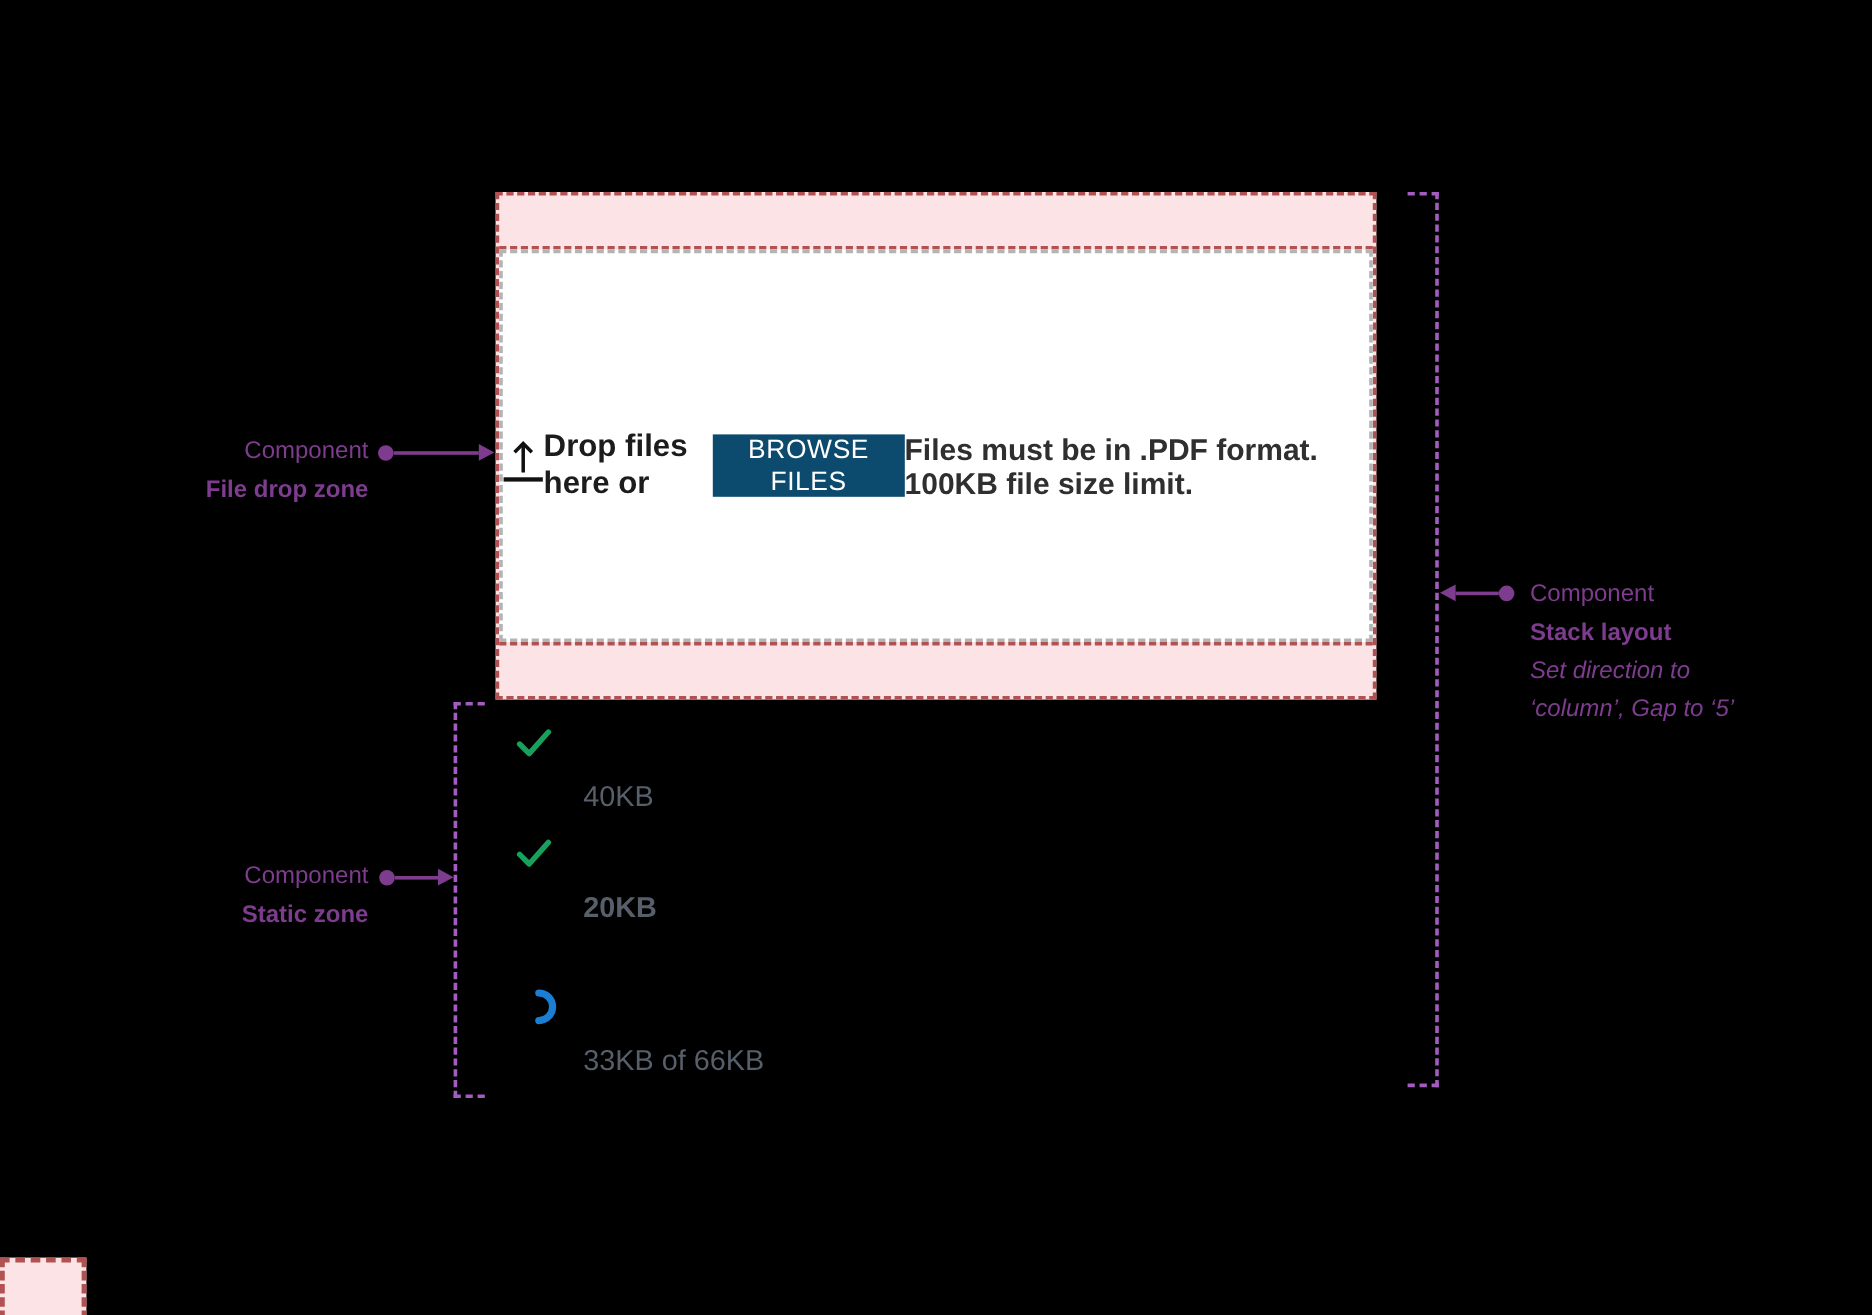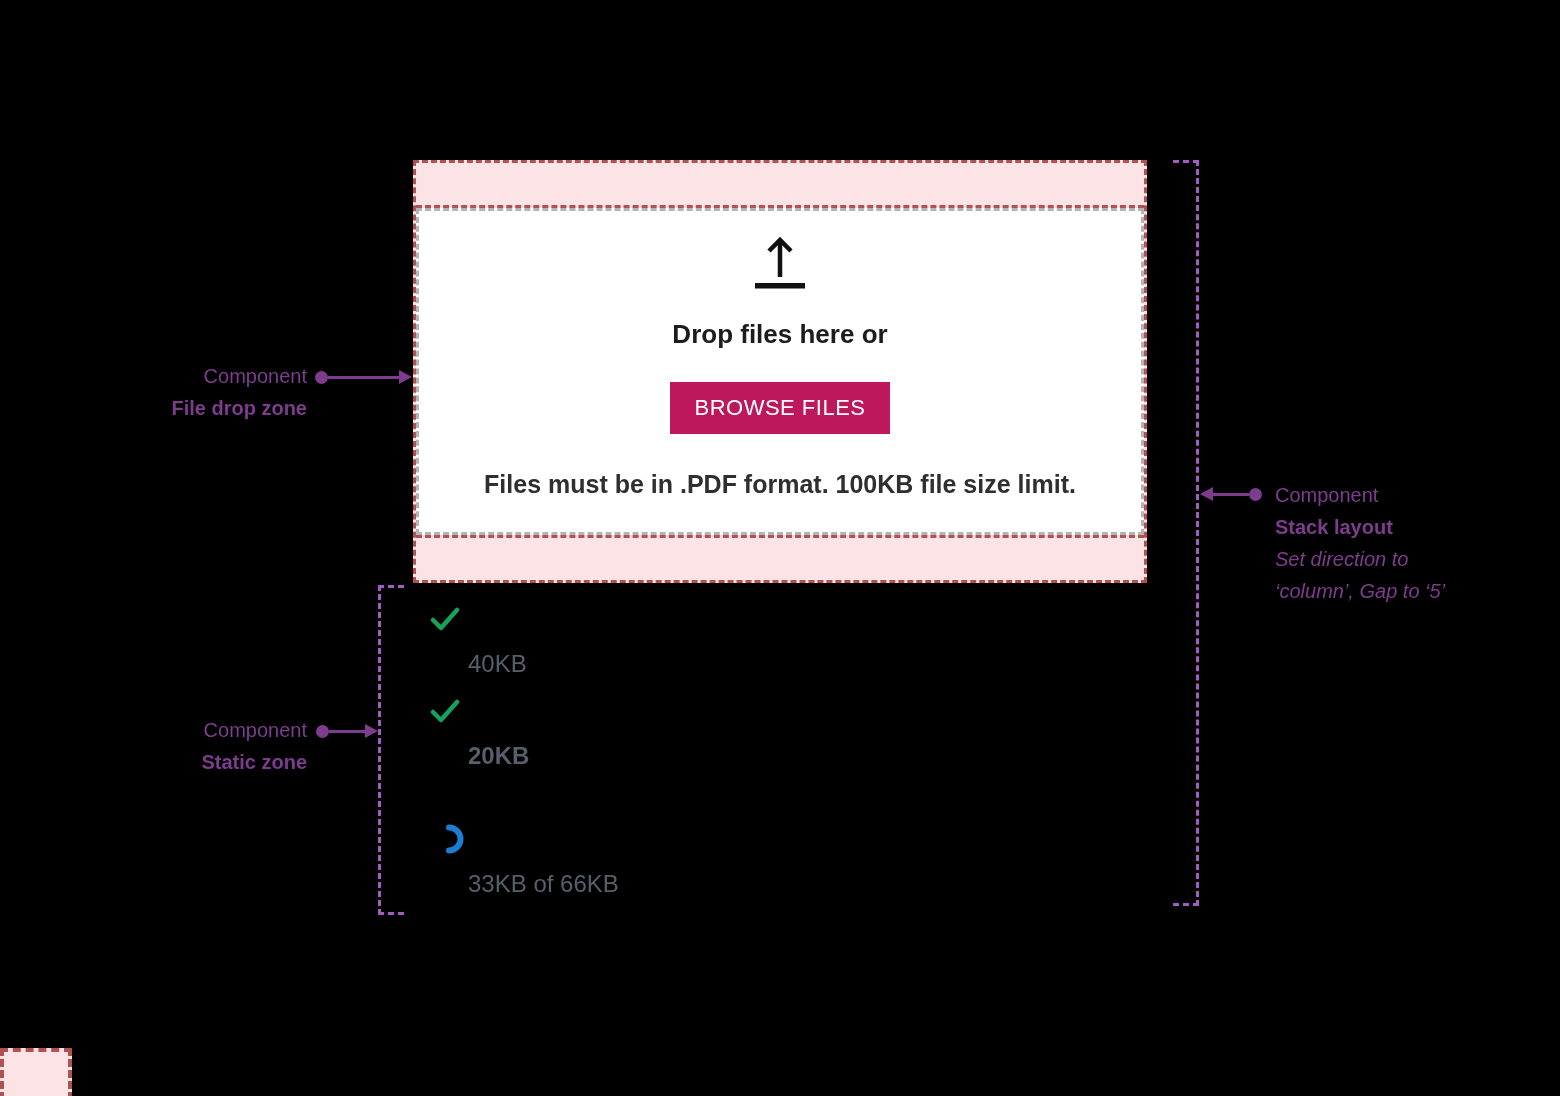--- a/index.html
+++ b/index.html
@@ -11,27 +11,27 @@
   .dropzone-outer{
     position:absolute;left:413px;top:160px;width:734px;height:423px;
     background:#fce4e6;border:3px dashed #b25151;box-sizing:border-box;
   }
   .red-line{position:absolute;left:0;right:0;height:0;border-top:3px dashed #b25151;}
   .red-line.top{top:42px;}
   .red-line.bottom{bottom:42px;}
   .dropzone-inner{
     position:absolute;left:0;right:0;top:45px;bottom:45px;background:#ffffff;
     border:3px dashed #b4b4b4;box-sizing:border-box;
-    display:flex;flex-direction:column;align-items:center;
+    display:flex;flex-direction:row;align-items:center;
   }
   .upload-icon{margin-top:24px;}
   .dz-title{margin-top:30px;font-size:26px;font-weight:bold;color:#1c1c1c;}
   .browse-btn{
     margin-top:32px;height:52px;padding:0 24px;display:flex;align-items:center;
-    background:#be185d;color:#ffffff;font-size:22px;letter-spacing:.5px;
+    background:#0c4a6e;color:#ffffff;font-size:22px;letter-spacing:.5px;
     border:none;font-family:"Liberation Sans",sans-serif;cursor:pointer;
   }
   .dz-helper{margin-top:36px;font-size:25px;color:#2f2f2f;font-weight:bold;}
   
   .guide{position:absolute;box-sizing:border-box;}
   .guide-stack{
     left:1173px;top:160px;width:26px;height:746px;
     border-top:3px dashed #a35cc0;border-right:3px dashed #a35cc0;border-bottom:3px dashed #a35cc0;
   }
   .guide-list{
@@ -45,21 +45,21 @@
   .ann-right-align{text-align:right;right:1253px;}
   .arrow{position:absolute;display:flex;align-items:center;height:14px;}
   .arrow .dot{width:13px;height:13px;border-radius:50%;background:#7d3c8e;flex:0 0 auto;}
   .arrow .shaft{height:3px;background:#7d3c8e;flex:1 1 auto;}
   .arrow .head-r{width:0;height:0;border-left:13px solid #7d3c8e;
     border-top:7px solid transparent;border-bottom:7px solid transparent;flex:0 0 auto;}
   .arrow .head-l{width:0;height:0;border-right:13px solid #7d3c8e;
     border-top:7px solid transparent;border-bottom:7px solid transparent;flex:0 0 auto;}
   
   .list-item{position:absolute;left:430px;}
-  .list-item .label{margin-left:38px;margin-top:12px;font-size:24px;color:#575f6a;}
+  .list-item .label{margin-left:56px;margin-top:12px;font-size:24px;color:#575f6a;}
   .spin-wrap{margin-left:4px;}
   
   .pink-swatch{
     position:absolute;left:0;top:1048px;width:72px;height:52px;
     background:#fce4e6;border:4px dashed #b25151;box-sizing:border-box;
   }
 </style>
 </head>
 <body>
 

